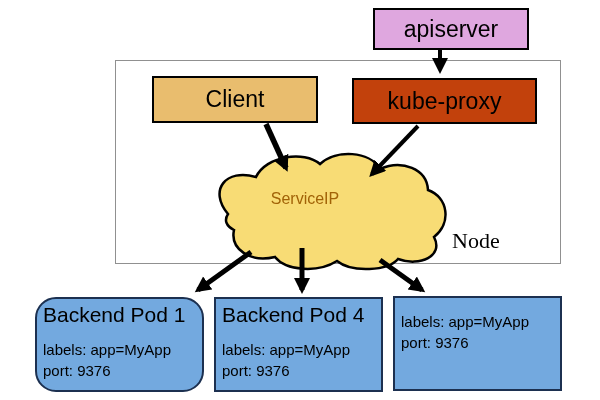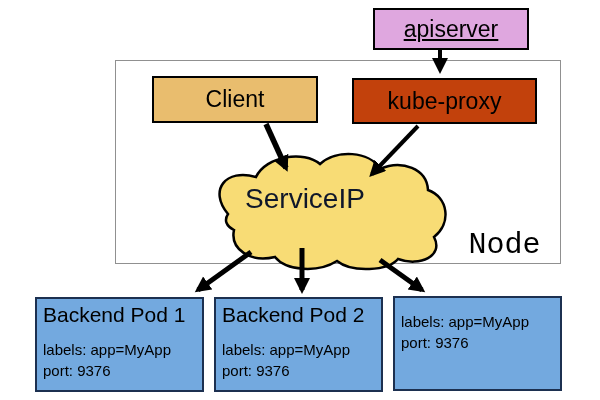--- a/index.html
+++ b/index.html
@@ -14,23 +14,23 @@
 
   #node-rect {
     left: 115px; top: 60px;
     width: 444px; height: 202px;
     border: 1.5px solid #909090;
     background: #ffffff;
     z-index: 1;
   }
   #node-label {
     left: 452px; top: 228px; width: 105px;
-    font-family: Liberation Mono, monospace;
-    font-size: 30px; color: #000;
-    text-align: center;
+    font-family: Liberation Serif, serif;
+    font-size: 22px; color: #000;
+    text-align: left;
     z-index: 2;
   }
 
   .box {
     border: 2px solid #000;
     display: flex; align-items: center; justify-content: center;
     font-size: 23px; color: #000;
     z-index: 2;
   }
   #apiserver-box { left: 373px; top: 8px;  width: 152px; height: 38px; }
@@ -38,21 +38,21 @@
   #kubeproxy-box { left: 352px; top: 78px; width: 181px; height: 42px; }
 
   #diagram-svg {
     left: 0; top: 0; width: 600px; height: 400px;
     z-index: 3; pointer-events: none;
   }
 
   #cloud-text {
     left: 210px; top: 183px; width: 190px;
     text-align: center;
-    font-size: 28px; line-height: 31px; color: #0f172a;
+    font-size: 16px; line-height: 31px; color: #a16207;
     z-index: 4;
   }
 
   .pod {
     width: 159px; height: 89px;
     border: 2px solid #1c3050;
     color: #000;
     z-index: 2;
     padding: 2px 0 0 6px;
     box-sizing: content-box;
@@ -63,21 +63,21 @@
   .pod-title  { font-size: 21px; line-height: 27px; white-space: nowrap; }
   .pod-detail { font-size: 15px; line-height: 21px; white-space: nowrap; }
   .pod-detail.first { margin-top: 11px; }
 </style>
 </head>
 <body>
 
 <div class="abs" id="node-rect"></div>
 <div class="abs" id="node-label">Node</div>
 
-<div class="abs box" id="apiserver-box" style="background-color: rgb(223, 167, 223); text-decoration: underline;">
+<div class="abs box" id="apiserver-box" style="background-color: rgb(223, 167, 223);">
   <span>apiserver</span>
 </div>
 
 <div class="abs box" id="client-box" style="background-color: rgb(233, 189, 110);">
   <span>Client</span>
 </div>
 
 <div class="abs box" id="kubeproxy-box" style="background-color: #c2410c;">
   <span>kube-proxy</span>
 </div>
@@ -111,28 +111,28 @@
 
   <line x1="302" y1="248" x2="302" y2="290" stroke-width="5" marker-end="url(#ah)" stroke="#000000"></line>
 
   <line x1="380" y1="260" x2="422" y2="290" stroke-width="5" marker-end="url(#ah)" stroke="#000000"></line>
 </svg>
 
 <div class="abs" id="cloud-text">
   <div>ServiceIP</div>
 </div>
 
-<div class="abs pod" id="pod-1" style="background-color: rgb(115, 169, 223); border-color: rgb(28, 48, 80);">
+<div class="abs pod" id="pod-1" style="background-color: rgb(115, 169, 223); border-color: rgb(28, 48, 80); border-radius: 21px;">
   <div class="pod-title">Backend Pod 1</div>
   <div class="pod-detail first">labels: app=MyApp</div>
   <div class="pod-detail">port: 9376</div>
 </div>
 
 <div class="abs pod" id="pod-2" style="background-color: rgb(115, 169, 223); border-color: rgb(28, 48, 80);">
-  <div class="pod-title">Backend Pod 2</div>
+  <div class="pod-title">Backend Pod 4</div>
   <div class="pod-detail first">labels: app=MyApp</div>
   <div class="pod-detail">port: 9376</div>
 </div>
 
 <div class="abs pod" id="pod-3" style="background-color: rgb(115, 169, 223); border-color: rgb(28, 48, 80);">
   <div class="pod-detail first">labels: app=MyApp</div>
   <div class="pod-detail">port: 9376</div>
 </div>
 
 </body></html>

